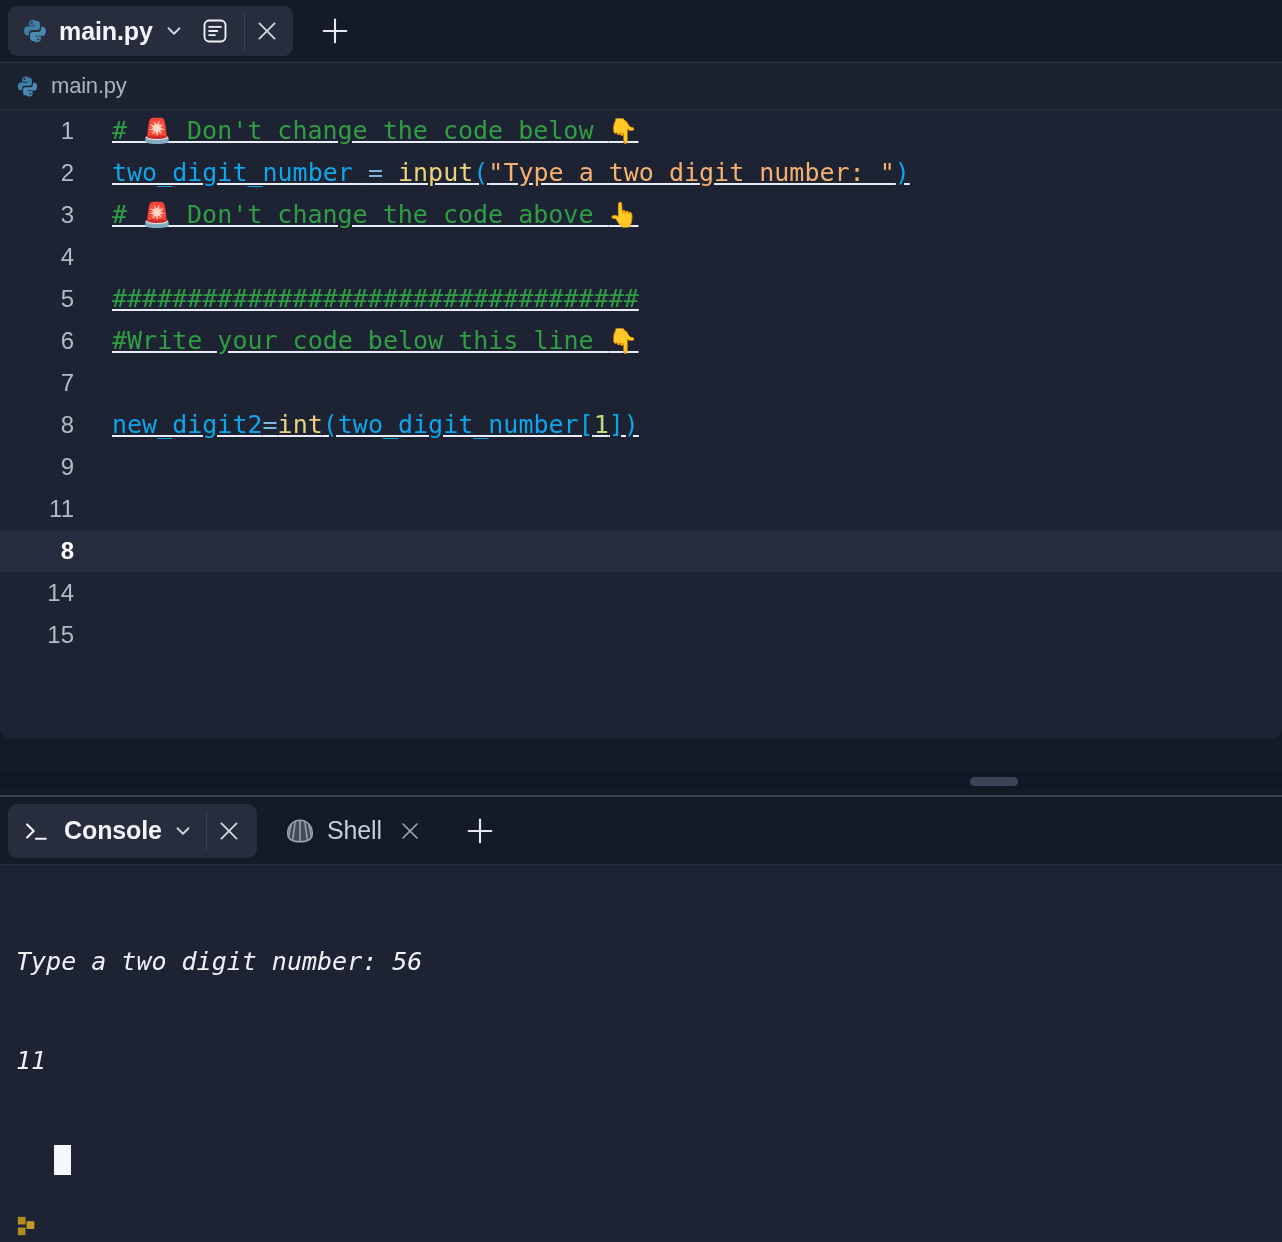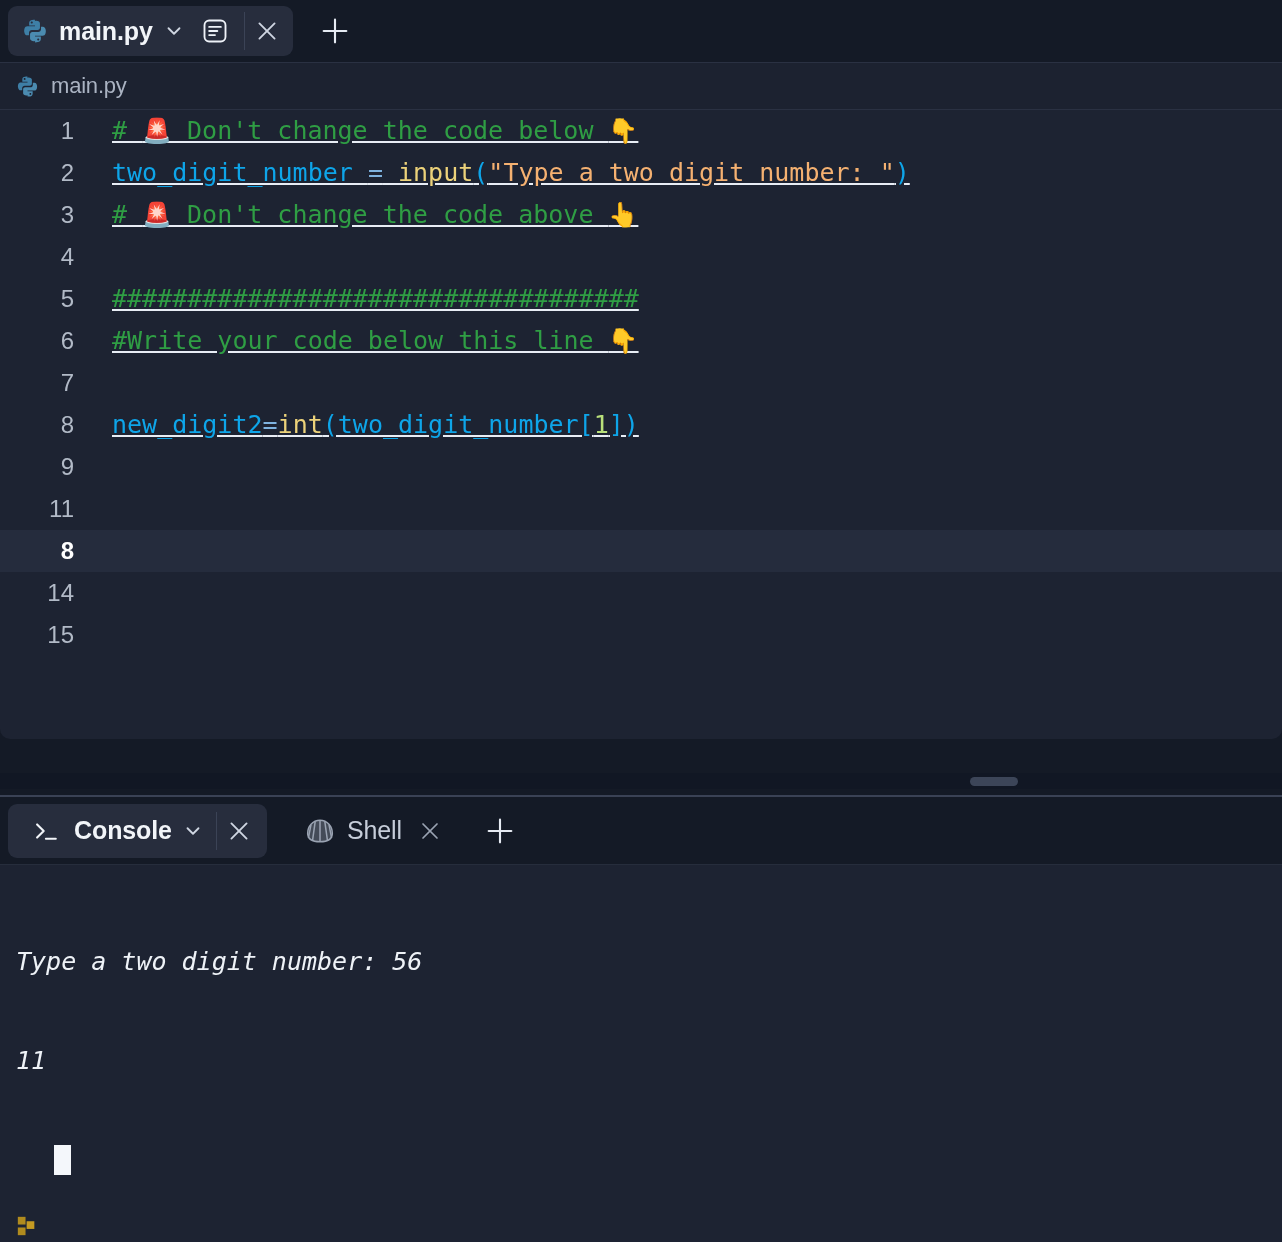--- a/index.html
+++ b/index.html
@@ -212,21 +212,21 @@
     padding-left: 8px;
     flex: none;
     border-bottom: 1px solid #262d3c;
   }
 
   .ctab {
     display: flex;
     align-items: center;
     height: 54px;
     border-radius: 9px;
-    padding: 0 6px 0 24px;
+    padding: 0 6px 0 14px;
   }
   .ctab.active { background: #272d3d; }
 
   .ctab-label {
     color: #f2f5f9;
     font-size: 25px;
     font-weight: 600;
     margin-left: 12px;
     white-space: nowrap;
     letter-spacing: -0.1px;

